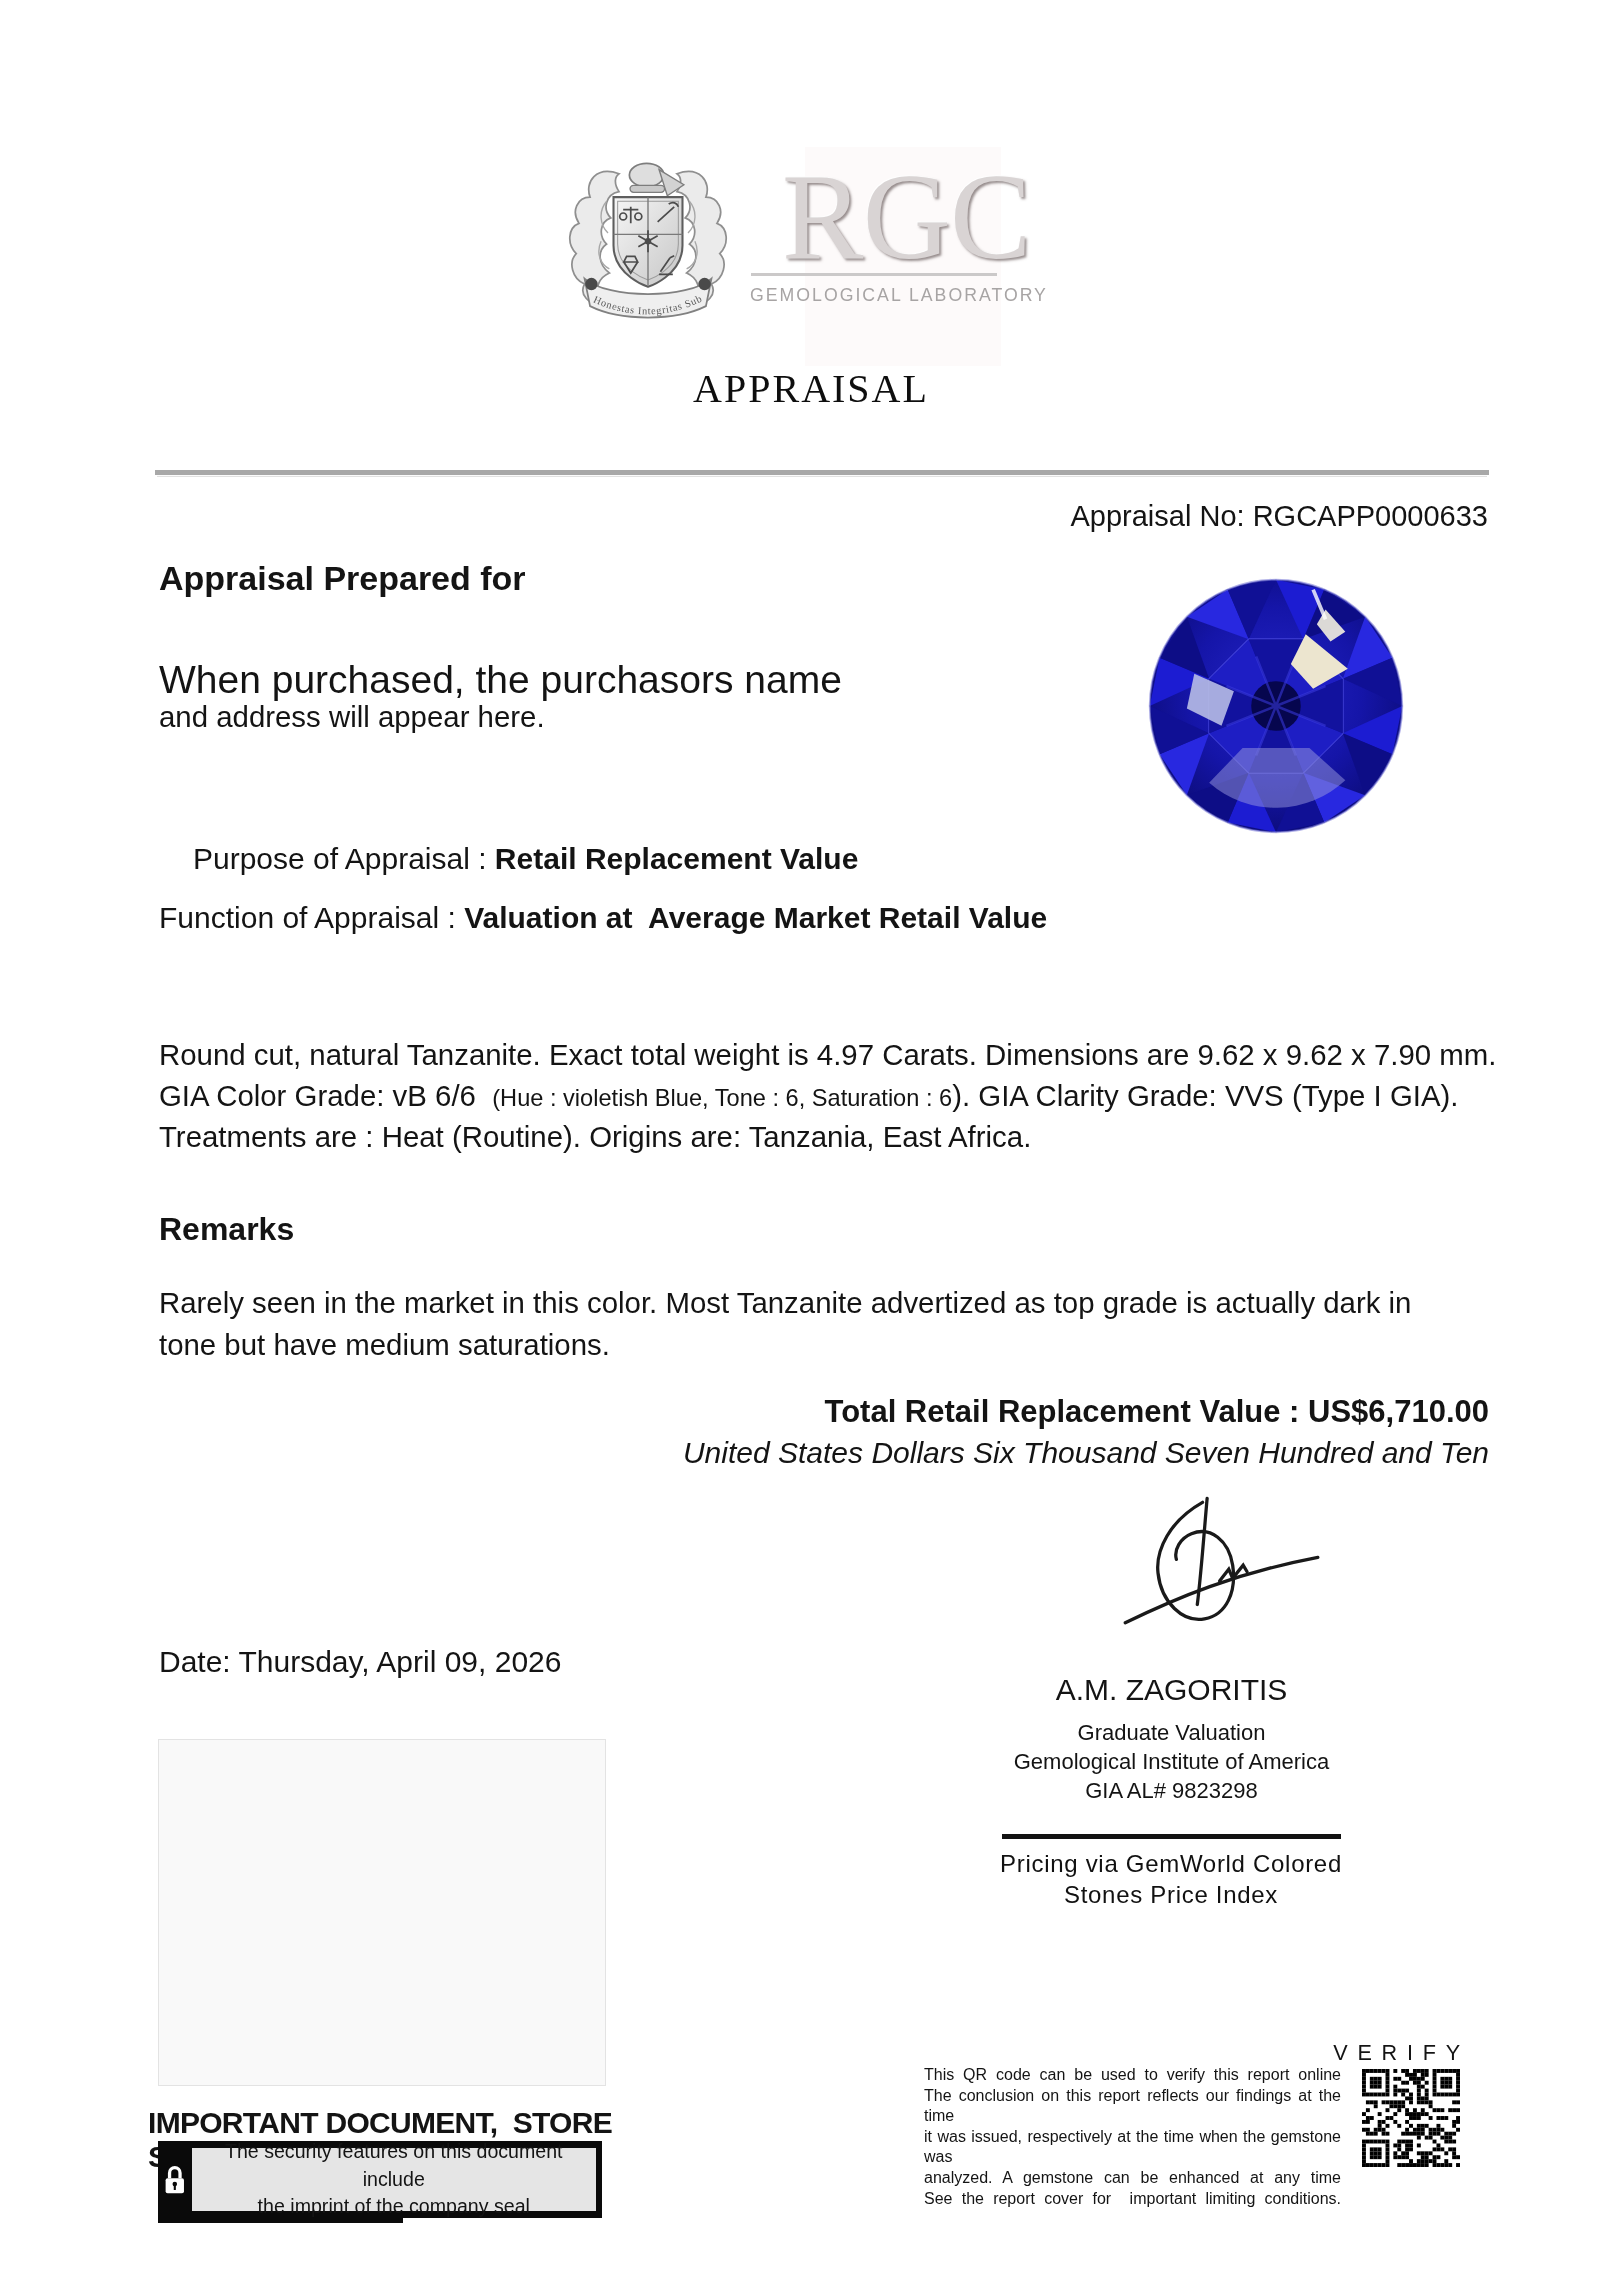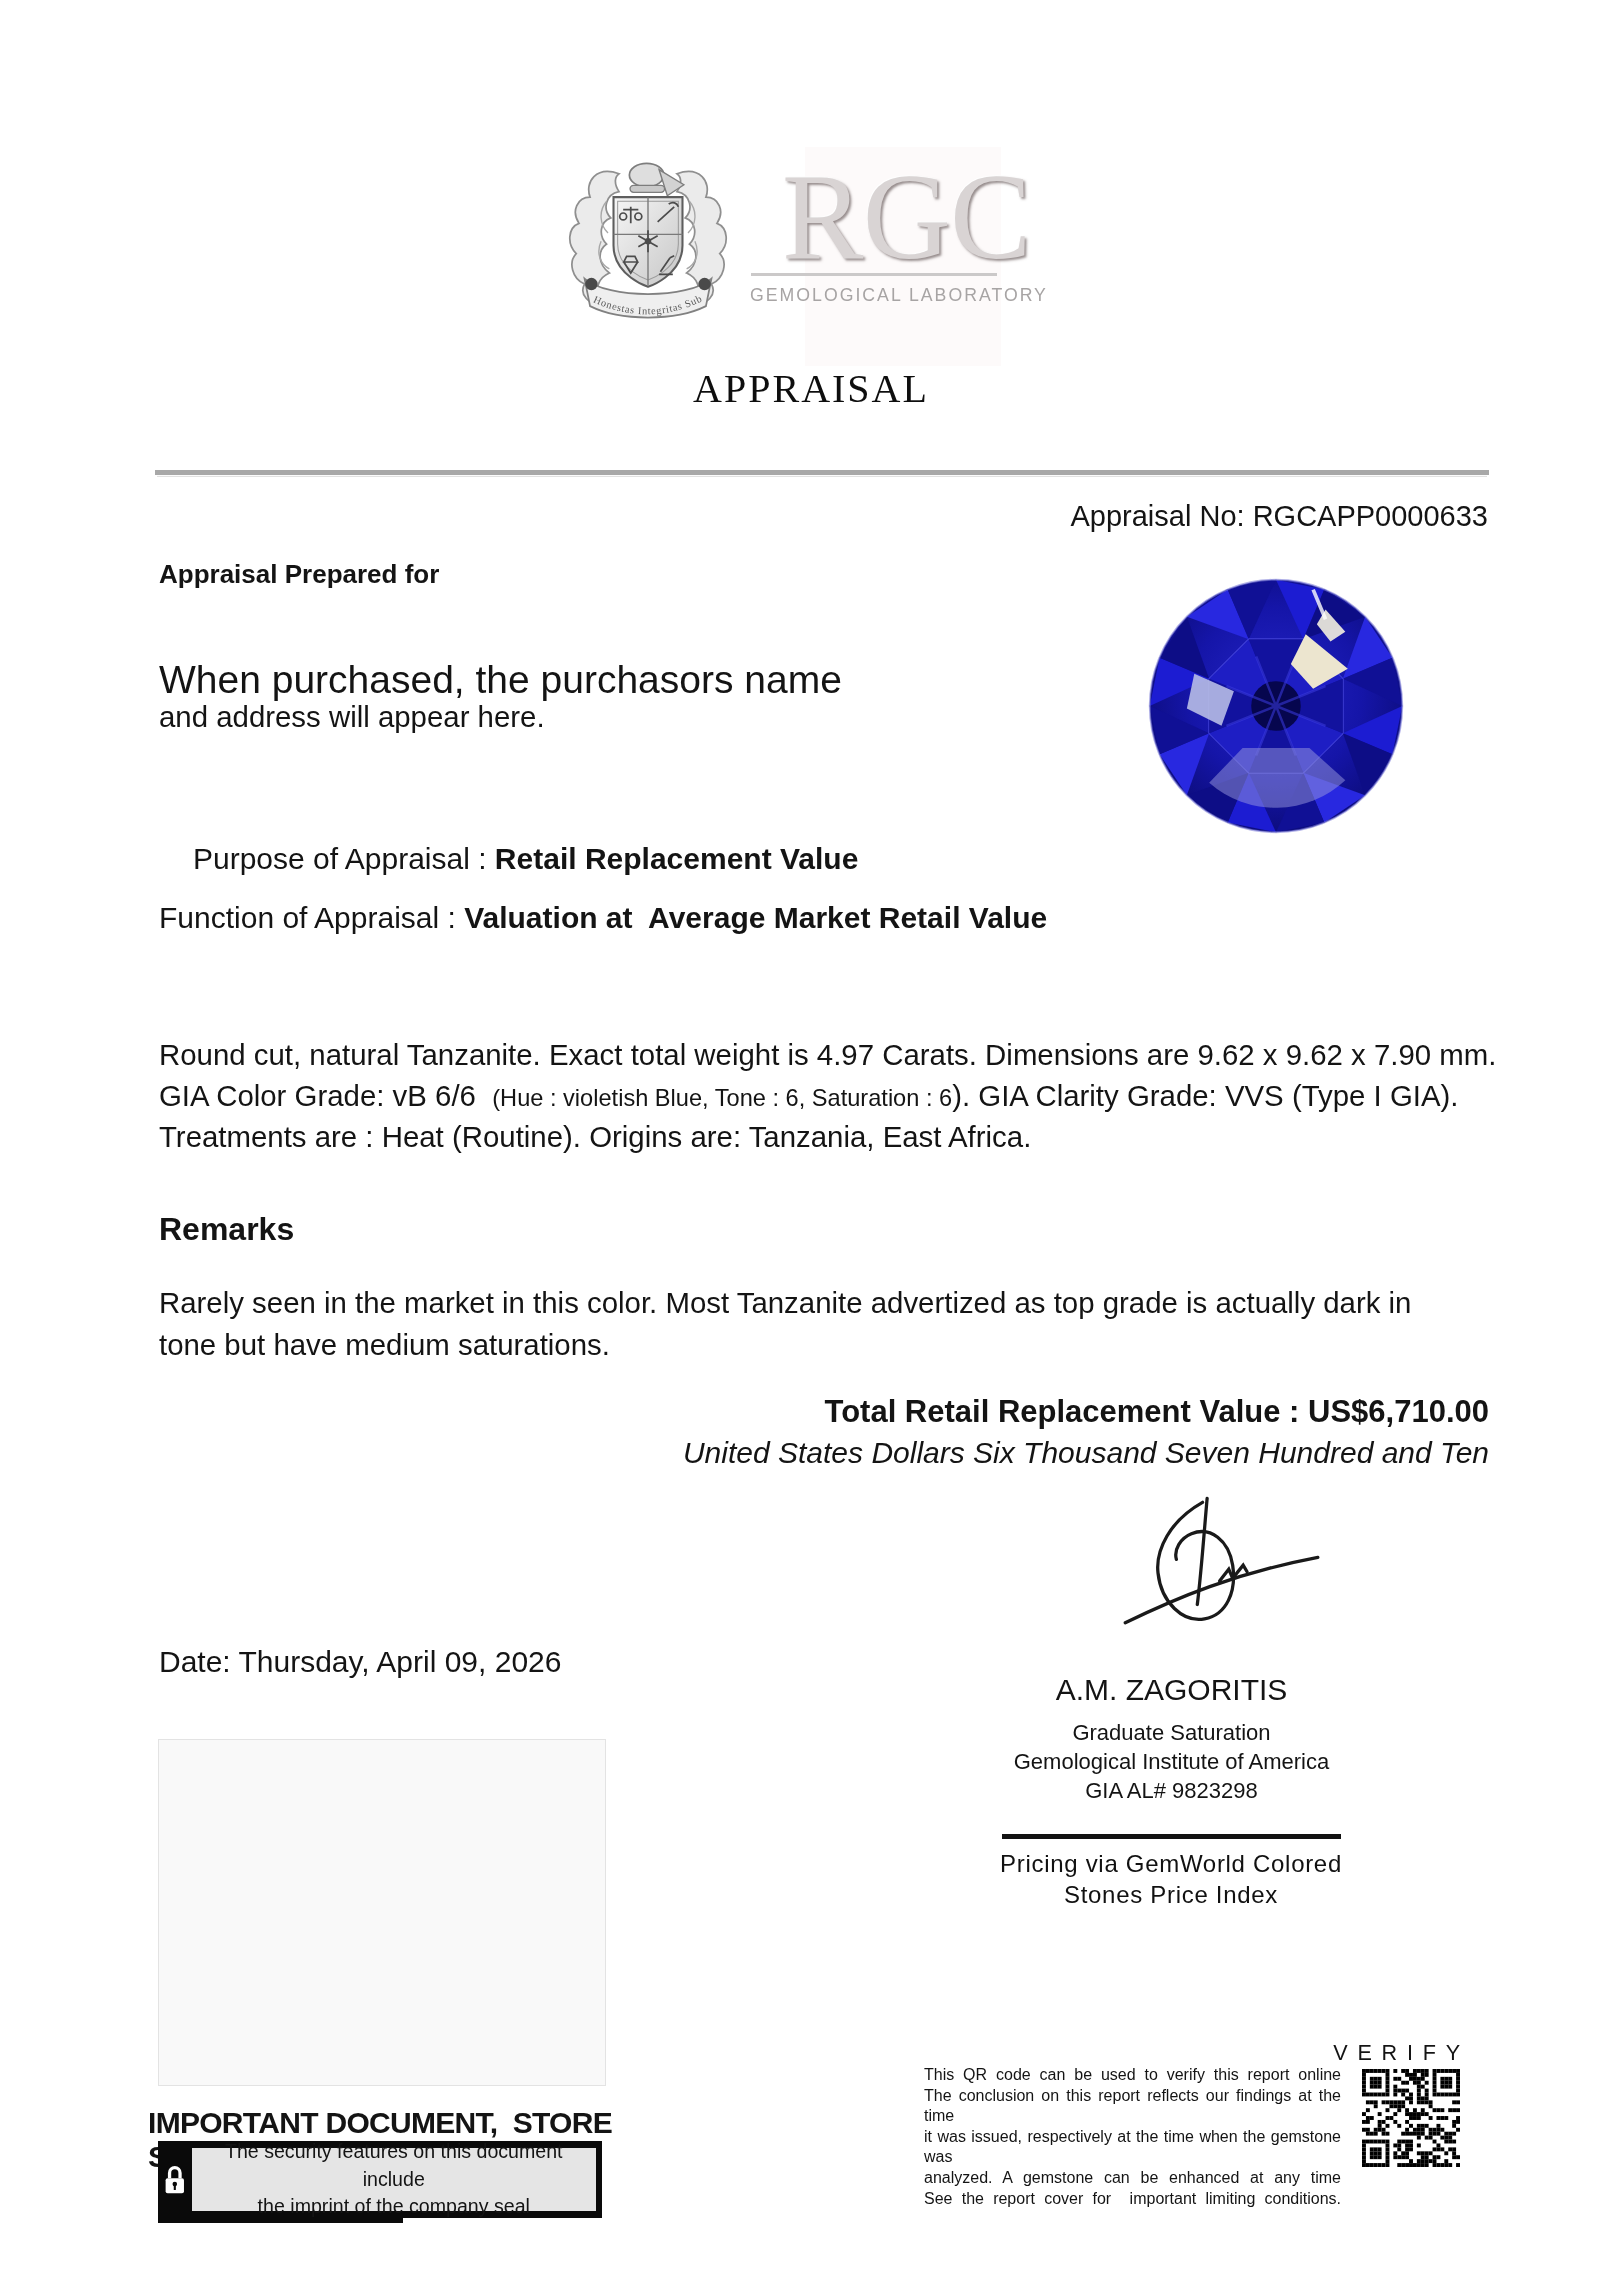--- a/index.html
+++ b/index.html
@@ -16,21 +16,21 @@
         text-shadow:2px 2px 2.6px rgba(125,114,114,.8),-0.7px -0.7px 0.7px #ffffff;}
   #rgc-rule{left:751px;top:273px;width:246px;height:2.6px;background:#cbc9c9;}
   #lab-subtitle{left:750px;top:285px;font-size:17.7px;letter-spacing:2px;color:#a7a4a4;}
   #doc-title{left:0;top:365px;width:1622px;text-align:center;font-family:"Liberation Serif",serif;
         font-size:40px;letter-spacing:2px;color:#0e0e0e;}
   #header-divider{left:155px;top:470px;width:1334px;height:4.6px;background:#a8a8a8;
         box-shadow:0 3.9px 0 -2px #dedede;}
   #appraisal-no{left:785px;top:500px;width:703px;text-align:right;font-size:29px;}
 
   
-  #prepared-heading{left:159px;top:559px;font-size:26px;font-weight:bold;}
+  #prepared-heading{left:159px;top:559px;font-size:34px;font-weight:bold;}
   #prepared-line1{left:159px;top:658px;font-size:39px;}
   #prepared-line2{left:159px;top:700px;font-size:29.4px;}
 
   
   #gem-photo{left:1145px;top:576px;width:262px;height:260px;}
 
   
   #purpose-line{left:159px;top:842px;font-size:30px;margin-left:34px;}
   #function-line{left:159px;top:901px;font-size:30px;}
   .meta-value{font-weight:bold;}
@@ -226,21 +226,21 @@
       <path d="M217,6 C213,50 208,120 202,168"></path>
       <path d="M236,132 l14,-18 l6,14 l16,-20 l6,10"></path>
       <path d="M92,196 C170,158 260,120 386,96"></path>
     </g>
   </svg>
 
   <div class="abs" id="date-line">Date: Thursday, April 09, 2026</div>
 
   <div class="abs" id="signer-block">
     <div id="signer-name">A.M. ZAGORITIS</div>
-    <div class="signer-sub">Graduate Saturation</div>
+    <div class="signer-sub">Graduate Valuation</div>
     <div class="signer-sub">Gemological Institute of America</div>
     <div class="signer-sub">GIA AL# 9823298</div>
   </div>
 
   <div class="abs" id="gemworld-block">
     <div id="gw-rule"></div>
     <div class="gw-caption">Pricing via GemWorld Colored</div>
     <div class="gw-caption">Stones Price Index</div>
   </div>
 

